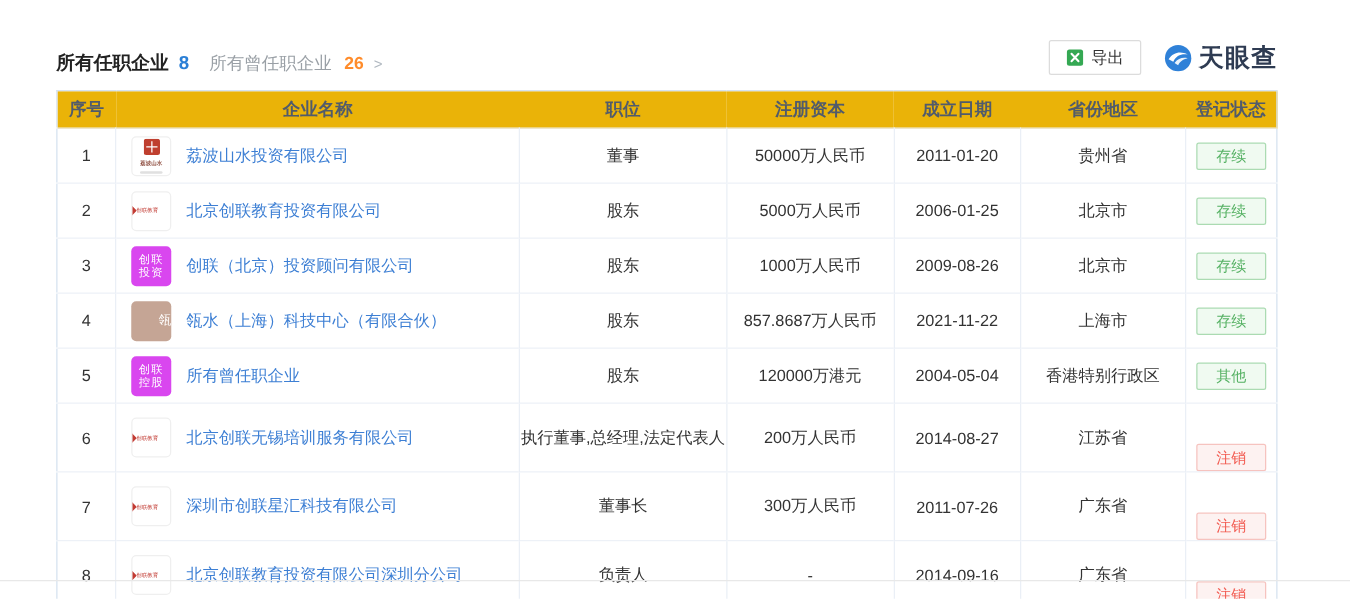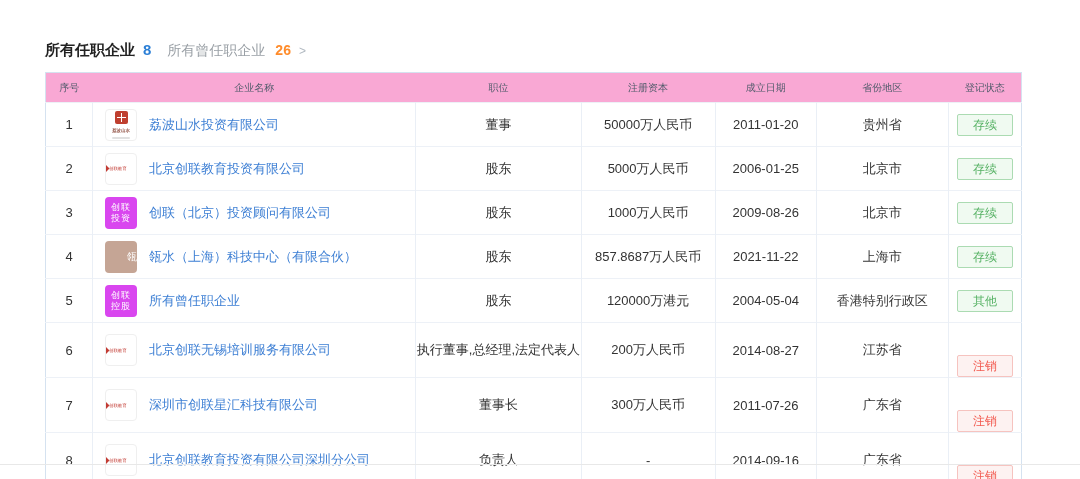--- a/index.html
+++ b/index.html
@@ -28,22 +28,22 @@
   }
   .excel-ico { width: 14px; height: 14px; display: inline-block; }
   .brand { display: flex; align-items: center; gap: 5px; cursor: pointer; }
   .brand-ico { width: 23px; height: 23px; display: inline-block; }
   .brand-name { font-size: 20px; font-weight: bold; color: #2e3b52; letter-spacing: 1px; }
 
   
   table { border-collapse: collapse; table-layout: fixed; width: 977px; margin-top: 12px;
           border: 1px solid #d5e2f0; }
   thead th {
-    background: #f9a8d4; height: 30px; font-weight: normal;
-    font-size: 10px; color: #515b6b; text-align: center;
+    background: #eab308; height: 30px; font-weight: bold;
+    font-size: 14px; color: #515b6b; text-align: center;
   }
   thead th.col-company { text-align: center; }
   tbody td {
     height: 44px; font-size: 13px; color: #333; text-align: center;
     border-top: 1px solid #edf1f7; border-right: 1px solid #eaeff6;
     background: #fff; overflow: hidden; white-space: nowrap;
   }
   tbody td:last-child { border-right: none; }
 
   .company-cell { display: flex; align-items: center; gap: 12px; padding-left: 12px; text-align: left; }
@@ -80,20 +80,41 @@
 
 <div class="page">
 
   <div class="topbar">
     <div class="titles">
       <span class="title-main">所有任职企业</span>
       <span class="title-count">8</span>
       <span class="title-sec">所有曾任职企业</span>
       <span class="title-sec-count">26</span>
       <span class="title-chevron">&gt;</span>
+    </div>
+    <div class="topbar-right">
+      <button class="export-btn">
+        <span class="excel-ico">
+          <svg viewBox="0 0 14 14" width="14" height="14">
+            <rect x="0.5" y="0.5" width="13" height="13" rx="2" fill="#34a853"></rect>
+            <path d="M4.2 4 L9.8 10 M9.8 4 L4.2 10" stroke="#fff" stroke-width="1.6" stroke-linecap="round"></path>
+          </svg>
+        </span>
+        <span>导出</span>
+      </button>
+      <div class="brand">
+        <span class="brand-ico">
+          <svg viewBox="0 0 24 24" width="23" height="23">
+            <circle cx="12" cy="12" r="11" fill="#2f81d8"></circle>
+            <path d="M4 13 C8 7, 14 6, 20 9 C15 8, 10 10, 8 15 Z" fill="#fff"></path>
+            <path d="M9 16 C12 12, 16 11, 20 12 C16 13, 13 15, 12 18 Z" fill="#fff" opacity="0.9"></path>
+          </svg>
+        </span>
+        <span class="brand-name">天眼查</span>
+      </div>
     </div>
   </div>
 
   <table>
     <colgroup>
       <col style="width:47px">
         <col style="width:323px">
         <col style="width:165px">
       <col style="width:134px">
         <col style="width:101px">

